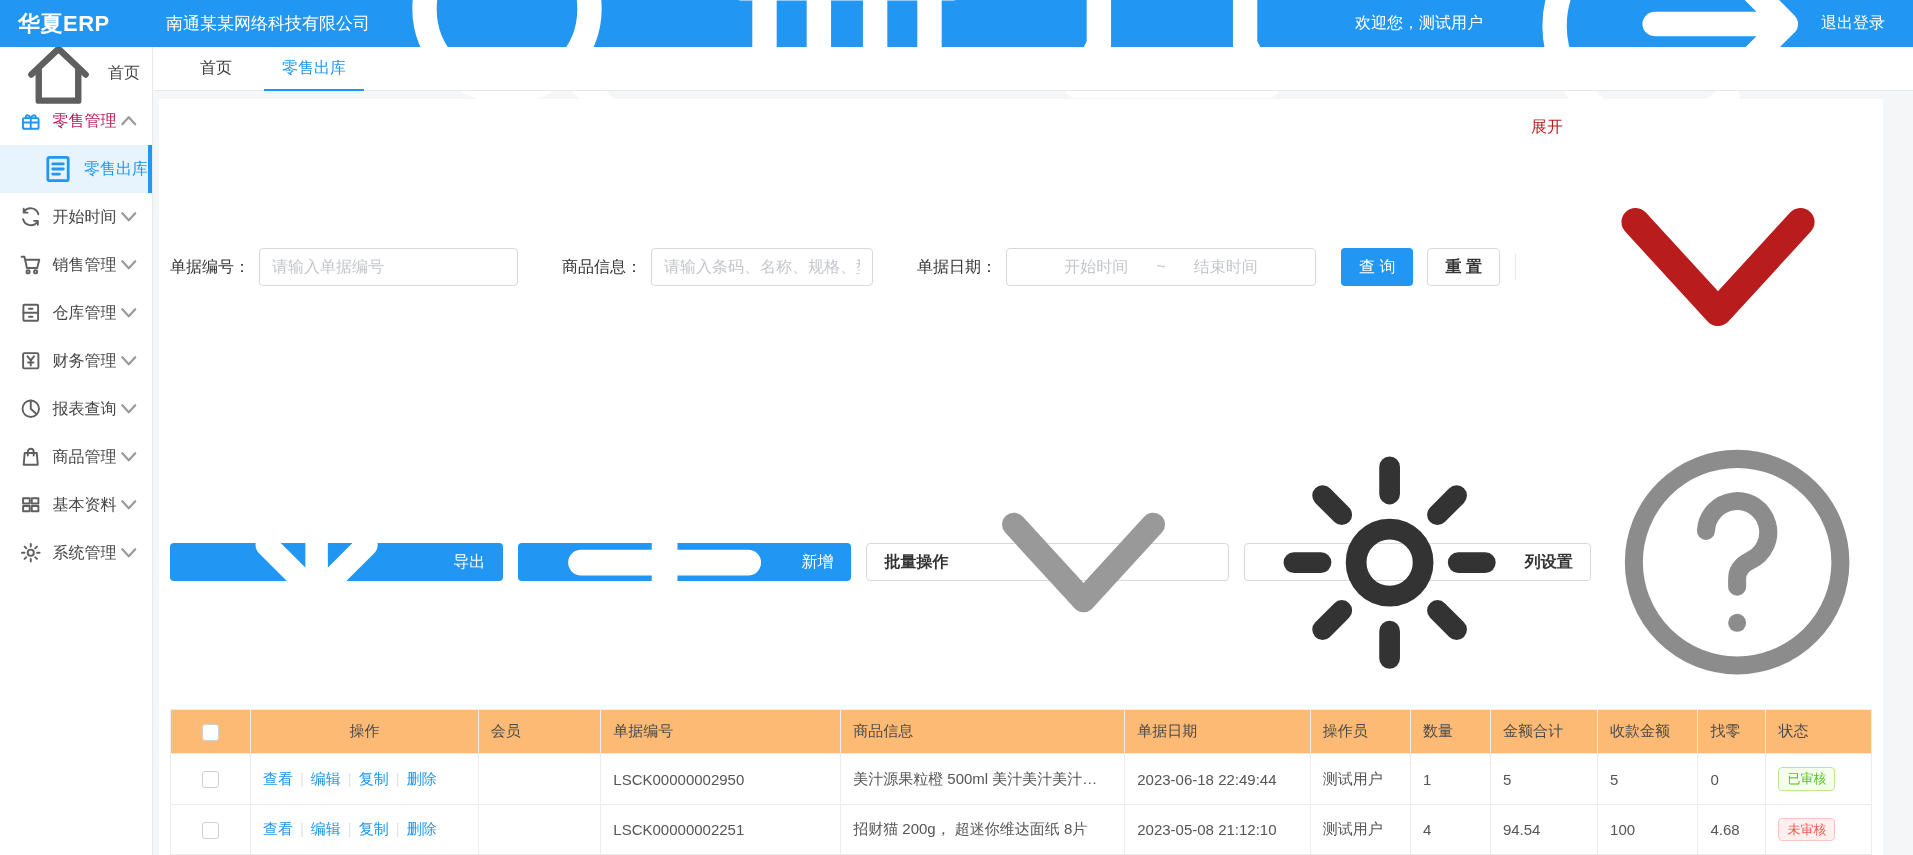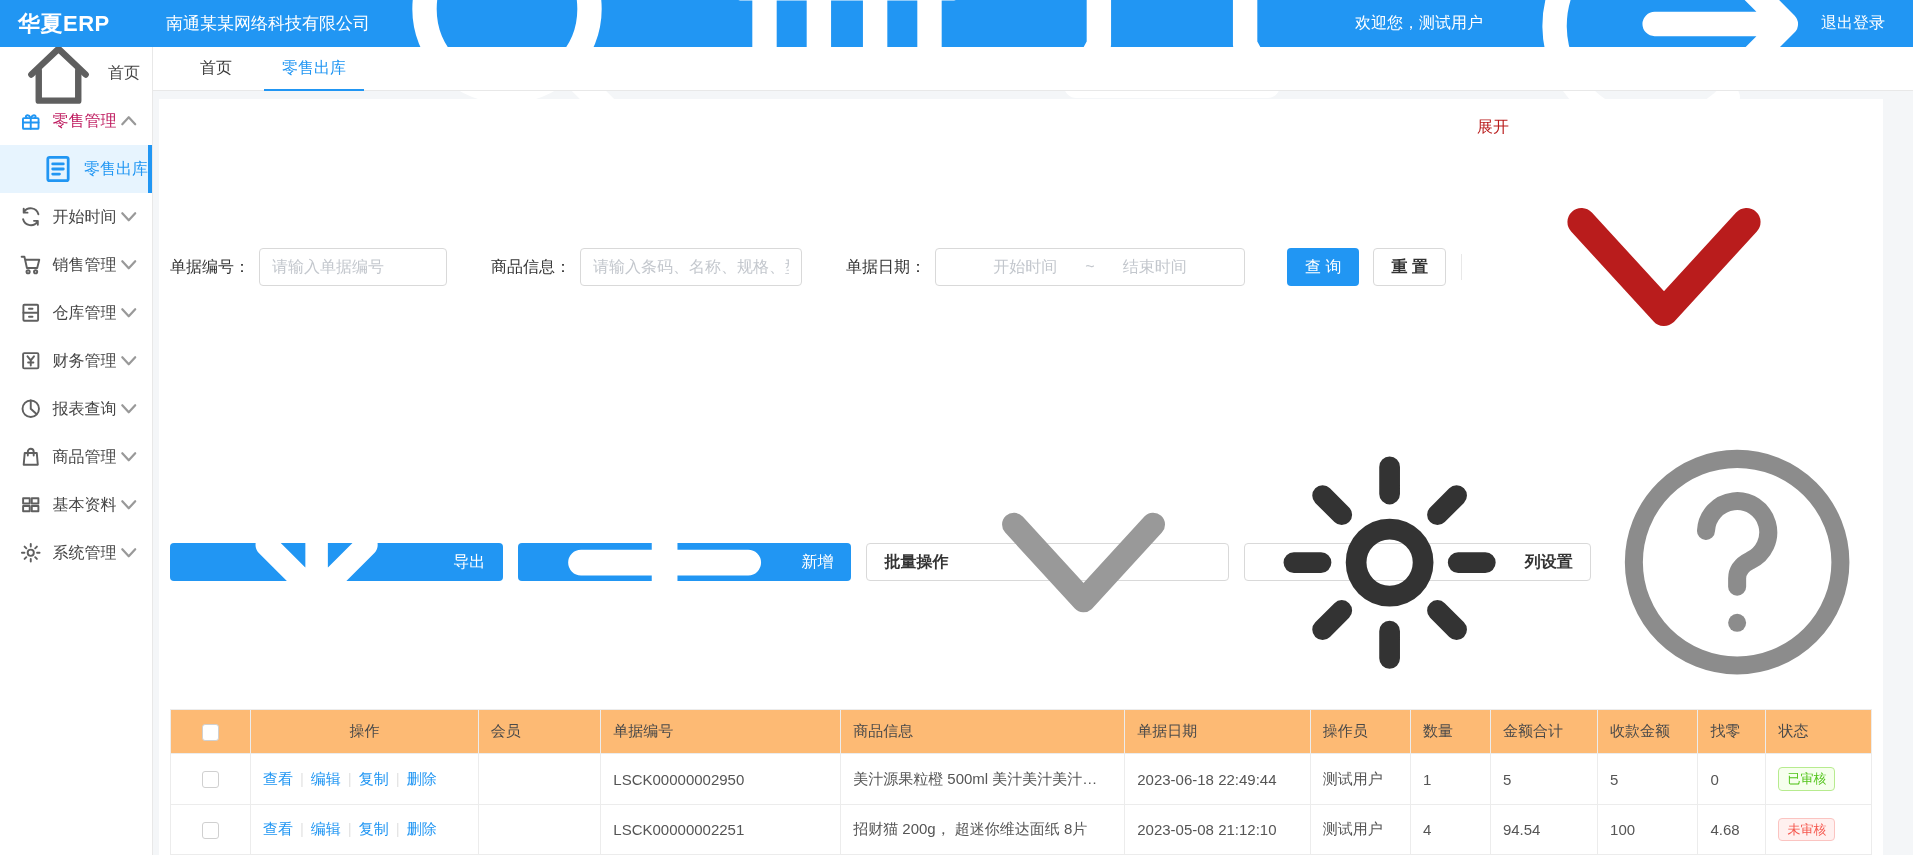--- a/index.html
+++ b/index.html
@@ -39,21 +39,21 @@
 .tab.active{color:#2196f3;}
 .tab.active:after{content:"";position:absolute;left:7px;right:7px;bottom:-1px;height:2px;background:#2196f3;}
 .content{flex:1;padding:8px 30px 0 6px;overflow:hidden;}
 .card{background:#fff;padding:18px 11px 26px;}
 
 .filters{display:flex;align-items:center;}
 .fgroup{display:flex;align-items:center;}
 .flabel{font-size:16px;color:#333;margin-right:9px;white-space:nowrap;}
 input.finput{height:38px;border:1px solid #d9d9d9;border-radius:4px;padding:0 12px;font-size:16px;color:#333;outline:none;font-family:inherit;background:#fff;}
 input.finput::placeholder{color:#c3c7cd;}
-.bill-input{width:188px;}
+.bill-input{width:259px;}
 .product-input{width:222px;}
 .range{width:310px;height:38px;border:1px solid #d9d9d9;border-radius:4px;display:flex;align-items:center;justify-content:center;gap:28px;color:#c3c7cd;font-size:16px;cursor:text;background:#fff;}
 .btn{height:38px;border-radius:4px;border:1px solid transparent;font-size:16px;display:inline-flex;align-items:center;justify-content:center;padding:0 17px;cursor:pointer;font-family:inherit;background:#fff;white-space:nowrap;}
 .btn-primary{background:#2196f3;color:#fff;}
 .btn-plain{border-color:#d9d9d9;color:#333;font-weight:bold;}
 .btn .bicon{display:flex;margin-right:8px;}
 .btn .bicon svg{width:15px;height:15px;}
 .btn .chev{display:flex;margin-left:9px;color:#999;}
 .btn .chev svg{width:11px;height:11px;}
 .expand-link{color:#b91c1c;display:flex;align-items:flex-start;gap:5px;cursor:pointer;font-size:16px;white-space:nowrap;}
@@ -293,21 +293,21 @@
               <input class="finput product-input" placeholder="请输入条码、名称、规格、型号、颜色、扩展..." style="">
             </div>
             <div class="fgroup" style="margin-left:44px">
               <span class="flabel">单据日期：</span>
               <div class="range">
                 <span>开始时间</span>
                 <span>~</span>
                 <span>结束时间</span>
               </div>
             </div>
-            <button class="btn btn-primary" style="margin-left:42px">查 询</button>
+            <button class="btn btn-primary" style="margin-left:25px">查 询</button>
             <button class="btn btn-plain" style="margin-left:14px">重 置</button>
             <span class="vdiv" style="margin:0 15px"></span>
             <span class="expand-link">
               <span>展开</span>
               <span class="chev">
                   <svg viewBox="0 0 16 16" xmlns="http://www.w3.org/2000/svg" fill="none" stroke="currentColor" stroke-width="1.3" stroke-linecap="round" stroke-linejoin="round" style="display:block;width:100%;height:100%;">
                     <path d="M3.6 5.6 8 10.4l4.4-4.8" stroke-width="1.5"></path>
                   </svg>
                 </span>
             </span>

